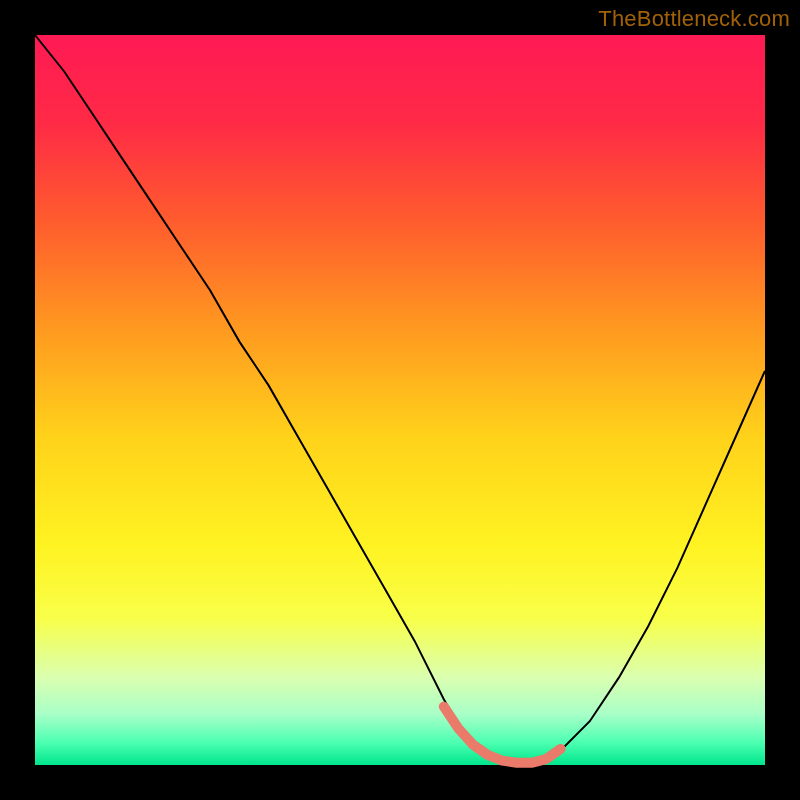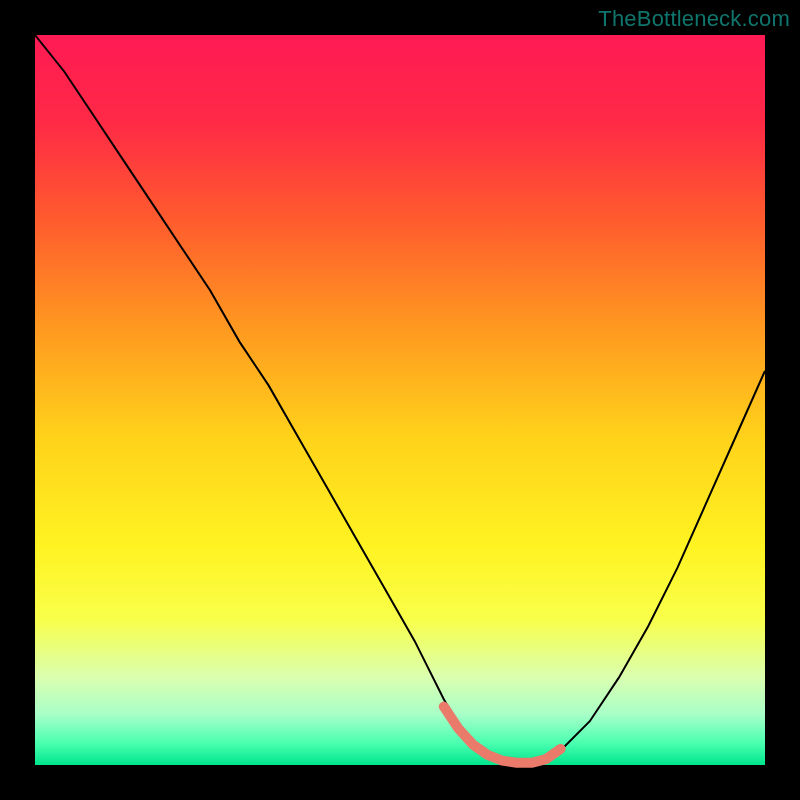--- a/index.html
+++ b/index.html
@@ -14,21 +14,21 @@
   .container {
     position: relative;
     width: 800px;
     height: 800px;
     background: #000;
   }
   .watermark {
     position: absolute;
     top: 6px;
     right: 10px;
-    color: #0f766e;
+    color: #a16207;
     font-size: 22px;
     font-weight: 500;
     z-index: 10;
     letter-spacing: 0.2px;
   }
   svg {
     position: absolute;
     left: 0;
     top: 0;
   }

